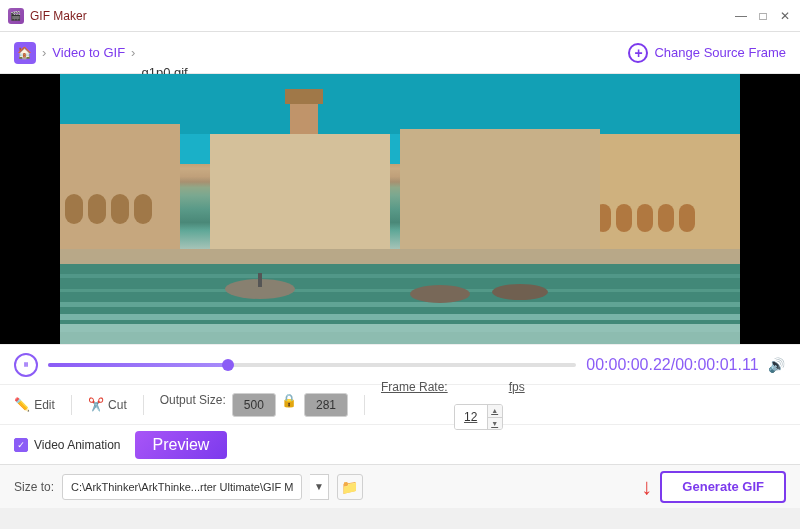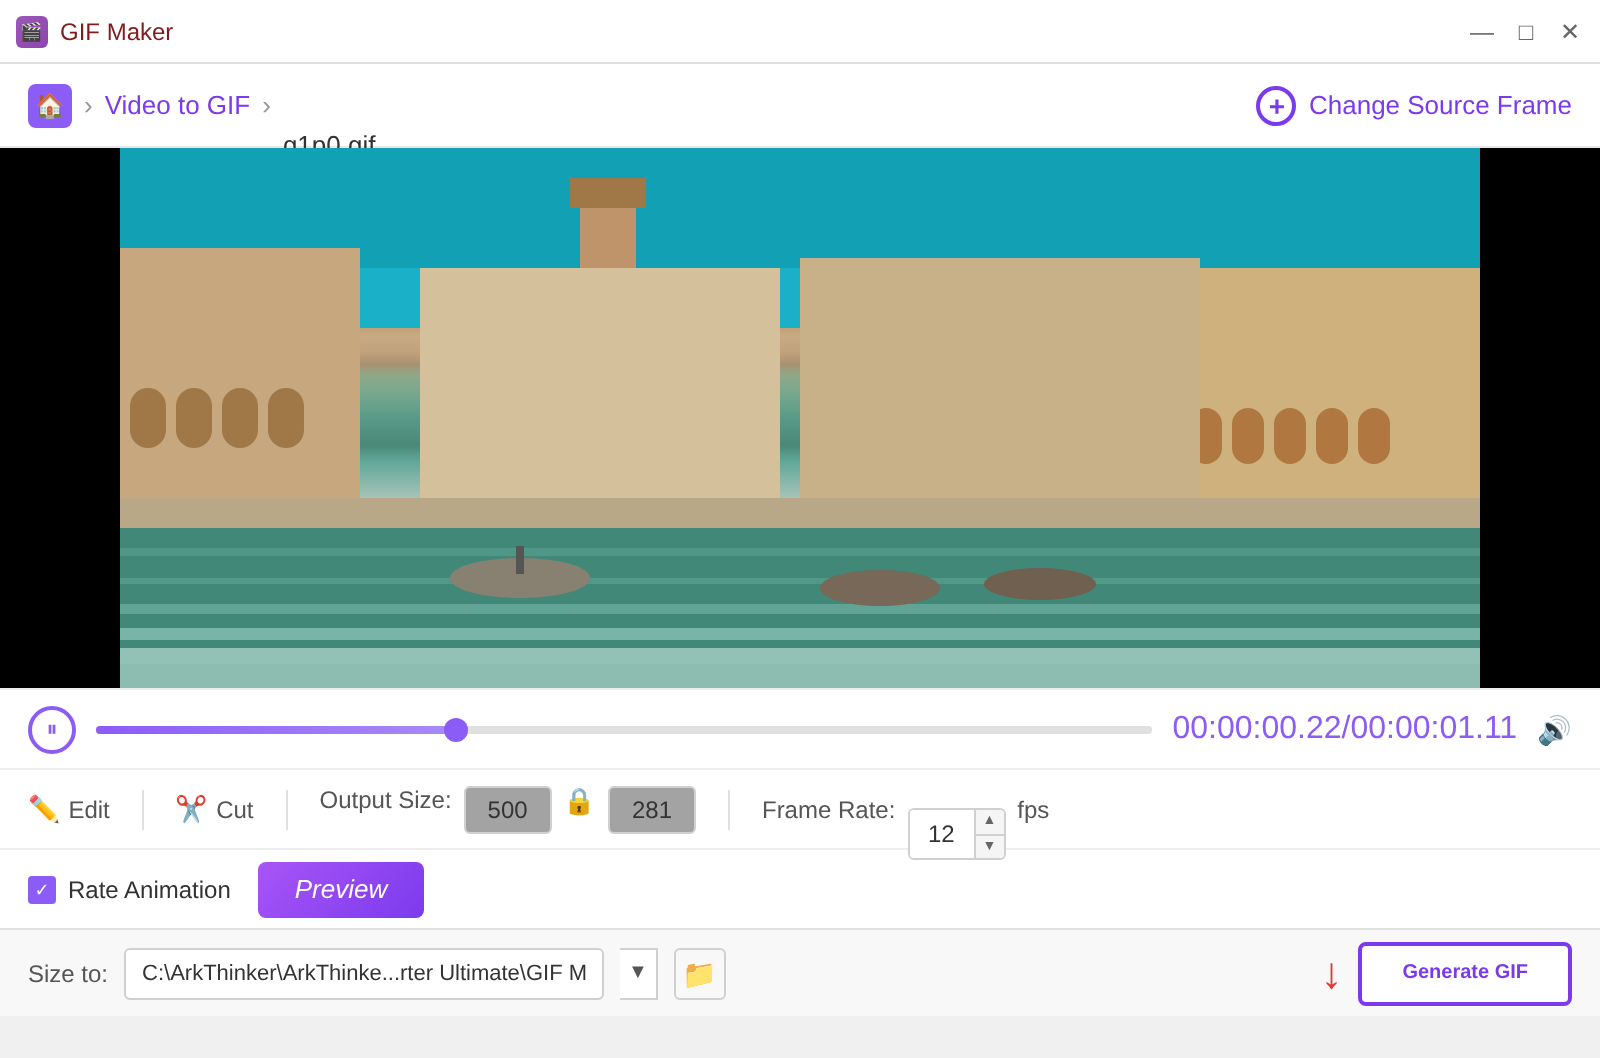--- a/index.html
+++ b/index.html
@@ -290,24 +290,24 @@
       font-size: 12px;
       color: #333;
       background: #a3a3a3;
     }
     .lock-icon {
       color: #8b5cf6;
       font-size: 13px;
     }
     .frame-rate-group {
       display: flex;
-      align-items: center;
       gap: 6px;
       font-size: 12px;
       color: #555;
+      text-decoration: underline;
     }
     .fps-input-wrap {
       display: flex;
       align-items: center;
       border: 1px solid #d0d0d0;
       border-radius: 3px;
       overflow: hidden;
       margin-top: 24px;
     }
     .fps-input {
@@ -371,23 +371,22 @@
       color: white;
       font-size: 9px;
     }
     .preview-btn {
       height: 28px;
       padding: 0 18px;
       background: linear-gradient(135deg, #a855f7, #7c3aed);
       color: white;
       border: none;
       border-radius: 4px;
-      font-size: 13px;
-      cursor: pointer;
-      font-style: italic;
+      font-size: 16px;
+      cursor: pointer;
     }
 
     
     .save-bar {
       height: 44px;
       background: #f8f8f8;
       border-top: 1px solid #e0e0e0;
       display: flex;
       align-items: center;
       padding: 0 14px;
@@ -443,21 +442,21 @@
       font-size: 22px;
       line-height: 1;
     }
     .generate-btn {
       height: 32px;
       padding: 0 20px;
       background: #ffffff;
       color: #7c3aed;
       border: 2px solid #7c3aed;
       border-radius: 4px;
-      font-size: 10px;
+      font-size: 13px;
       font-weight: 600;
       cursor: pointer;
     }
   </style>
 </head>
 <body>
 
 <div class="title-bar">
   <div class="title-bar-left">
     <div class="title-bar-icon">
@@ -581,21 +580,21 @@
         <button class="fps-spin-btn">▼</button>
       </div>
     </div>
     <span>fps</span>
   </div>
 </div>
 
 <div class="loop-bar">
   <label class="checkbox-wrap">
     <div class="checkbox">✓</div>
-    <span>Rate Animation</span>
+    <span>Video Animation</span>
   </label>
   <button class="preview-btn">Preview</button>
 </div>
 
 <div class="save-bar">
   <div class="save-left">
     <span>Size to:</span>
     <input class="save-path-input" type="text" value="C:\ArkThinker\ArkThinke...rter Ultimate\GIF Maker" style="">
     <button class="save-path-dropdown">▼</button>
     <button class="folder-btn">

